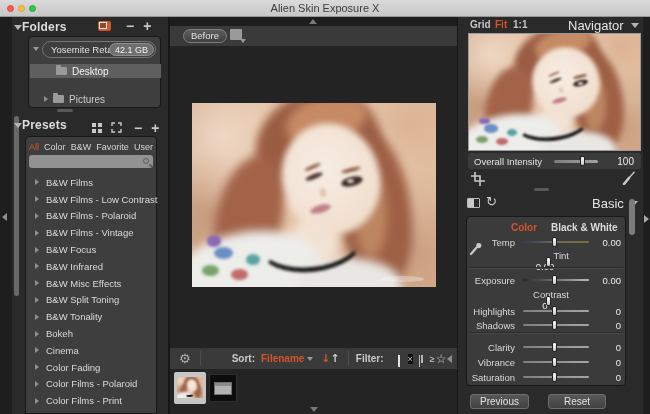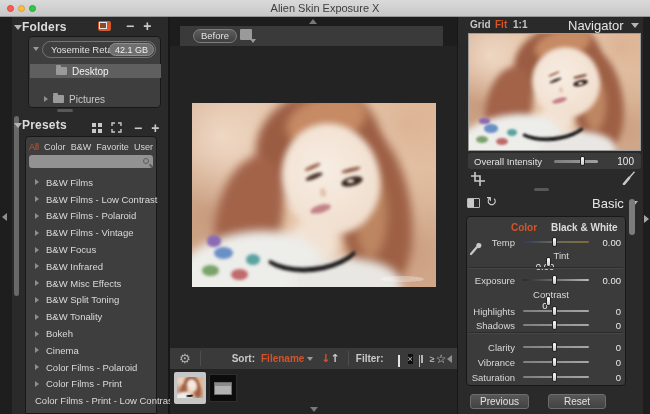--- a/index.html
+++ b/index.html
@@ -71,21 +71,21 @@
     background:#929292; border:none; border-radius:3px; outline:none; padding:0 16px 0 5px; font-size:9px; color:#222; }
   .mag { position:absolute; right:7px; top:21px; width:6px; height:6px; border:1.5px solid #5d5d5d; border-radius:50%; }
   .mag::after { content:""; position:absolute; width:1.5px; height:4px; background:#5d5d5d; transform:rotate(-45deg); left:6px; top:5px; }
   .plist { position:absolute; left:0; top:37px; width:130px; }
   .prow { height:16.8px; display:flex; align-items:center; padding-left:9px; gap:7px; }
   .prow .lbl { font-size:9.5px; color:#dadada; white-space:nowrap; }
 
   
   .centercol { position:absolute; left:170px; top:17px; width:287px; height:397px; background:#1d1d1d; }
   .handle-up { position:absolute; left:139px; top:2px; }
-  .topbar { position:absolute; left:0; top:9px; width:263px; height:20px; background:#3a3a3a;margin-left:10px; }
+  .topbar { position:absolute; left:0; top:9px; width:287px; height:20px; background:#3a3a3a; }
   .before-btn { position:absolute; left:13px; top:3px; width:44px; height:14px; border-radius:8px;
     background:linear-gradient(#5d5d5d,#404040); border:1px solid #7d7d7d;
     font-size:9.5px; color:#e3e3e3; text-align:center; line-height:12px; }
   .flagtool { position:absolute; left:60px; top:3px; width:12px; height:11px; background:#9a9a9a; border-radius:1px; }
   .flagtool-caret { position:absolute; left:70px; top:13px; }
   .well { position:absolute; left:0; top:29px; width:287px; height:302px; background:#232323; }
   .toolbar { position:absolute; left:0; top:331px; width:287px; height:21px; background:#3a3a3a;
     display:flex; align-items:center; }
   .sep { width:1px; height:15px; background:#262626; border-right:1px solid #4d4d4d; }
   .tb-lbl { font-size:10px; font-weight:bold; color:#c9c9c9; }
@@ -304,20 +304,24 @@
         <div class="prow">
             <span class="tri-r s"></span>
             <span class="lbl">Bokeh</span>
           </div>
         <div class="prow">
             <span class="tri-r s"></span>
             <span class="lbl">Cinema</span>
           </div>
         <div class="prow">
             <span class="tri-r s"></span>
+            <span class="lbl">Color Fading</span>
+          </div>
+        <div class="prow">
+            <span class="tri-r s"></span>
             <span class="lbl">Color Films - Polaroid</span>
           </div>
         <div class="prow">
             <span class="tri-r s"></span>
             <span class="lbl">Color Films - Print</span>
           </div>
         <div class="prow">
             <span class="lbl">Color Films - Print - Low Contrast</span>
           </div>
       </div>

